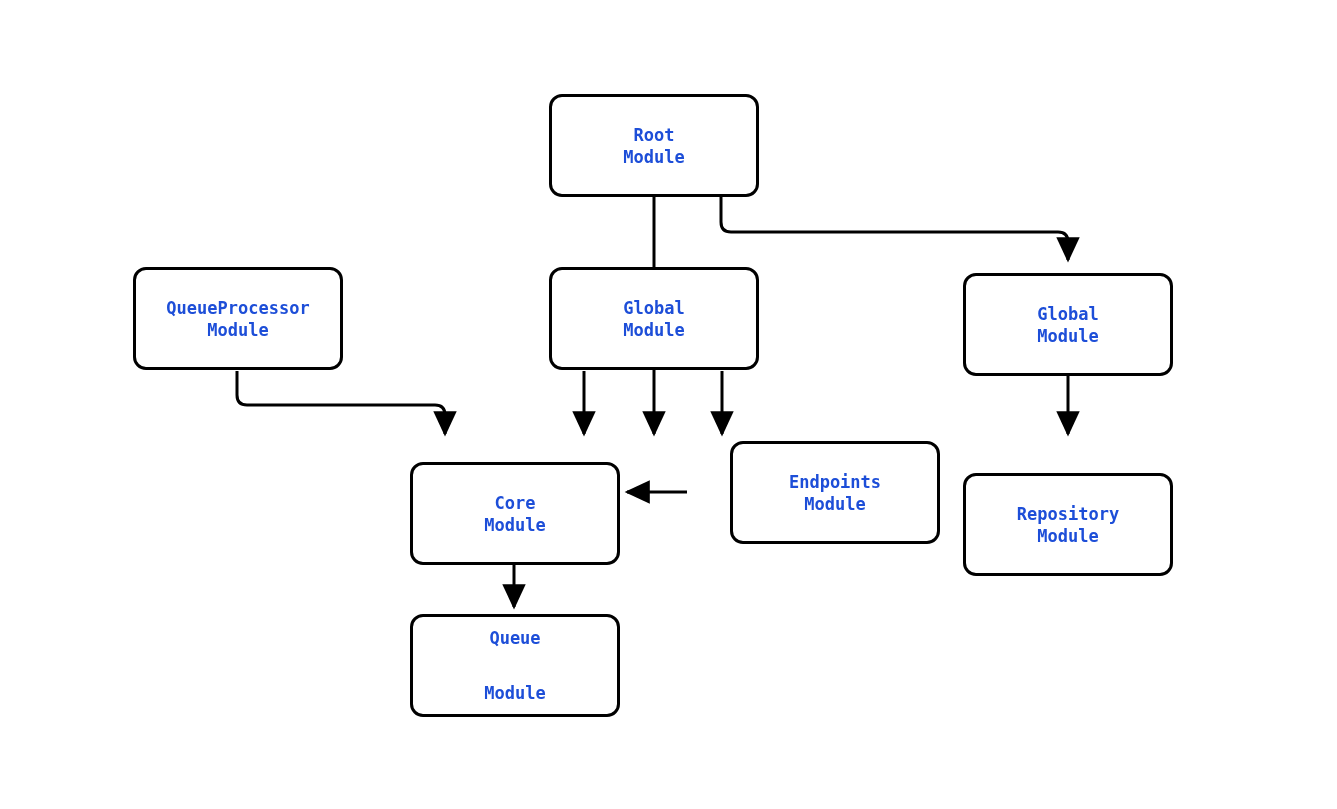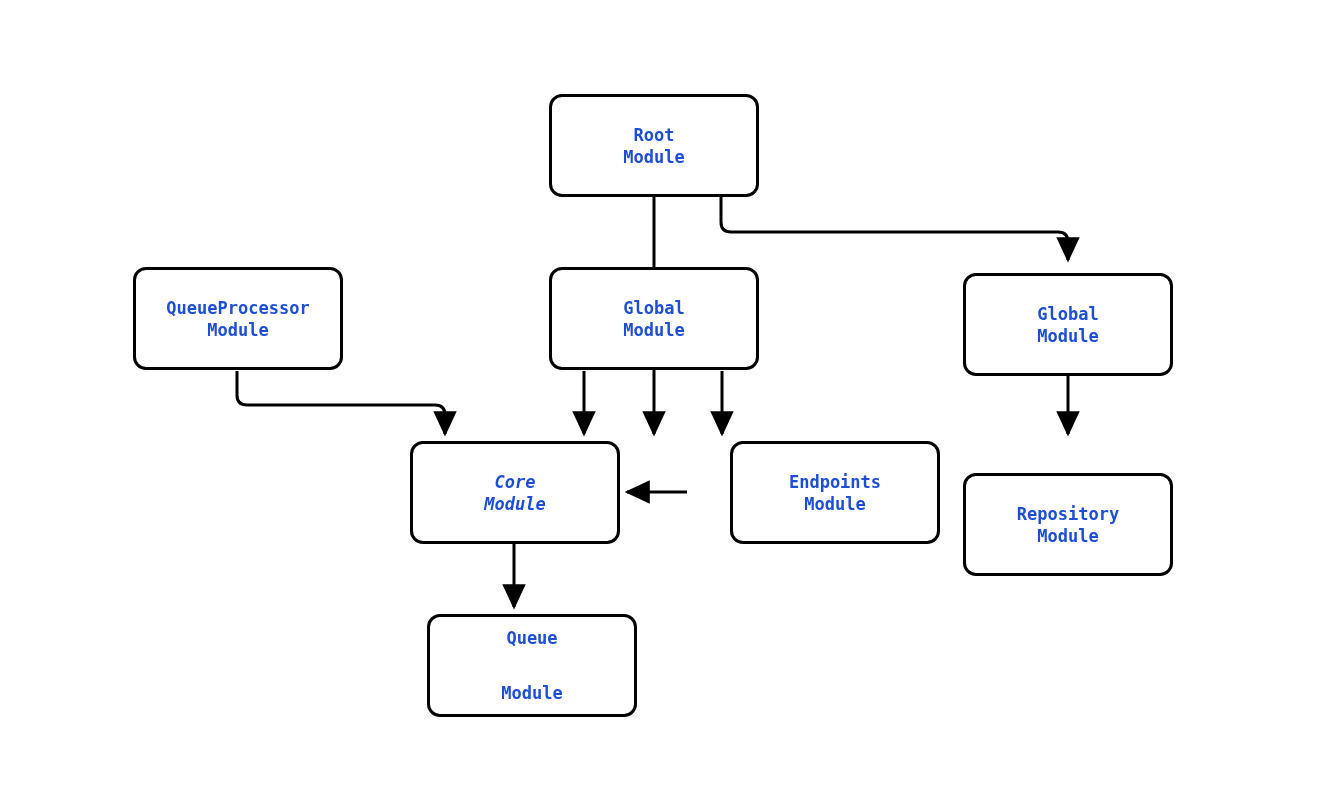--- a/index.html
+++ b/index.html
@@ -98,33 +98,33 @@
   <div class="node" style="left:549px; top:267px;">
     <span class="node-label">Global</span>
     <span class="node-label">Module</span>
   </div>
 
   <div class="node" style="left:963px; top:273px;">
     <span class="node-label">Global</span>
     <span class="node-label">Module</span>
   </div>
 
-  <div class="node" style="left:410px; top:441px;font-style:italic;">
+  <div class="node" style="left:410px; top:462px;">
     <span class="node-label">Core</span>
     <span class="node-label">Module</span>
   </div>
 
   <div class="node" style="left:687px; top:441px;margin-left:43px;">
     <span class="node-label">Endpoints</span>
     <span class="node-label">Module</span>
   </div>
 
   <div class="node" style="left:963px; top:441px;margin-top:32px;">
     <span class="node-label">Repository</span>
     <span class="node-label">Module</span>
   </div>
 
-  <div class="node" style="left:427px; top:614px;gap:33px;">
+  <div class="node" style="left:410px; top:614px;gap:33px;">
     <span class="node-label">Queue</span>
     <span class="node-label">Module</span>
   </div>
 
 </div>
 
 </body></html>

